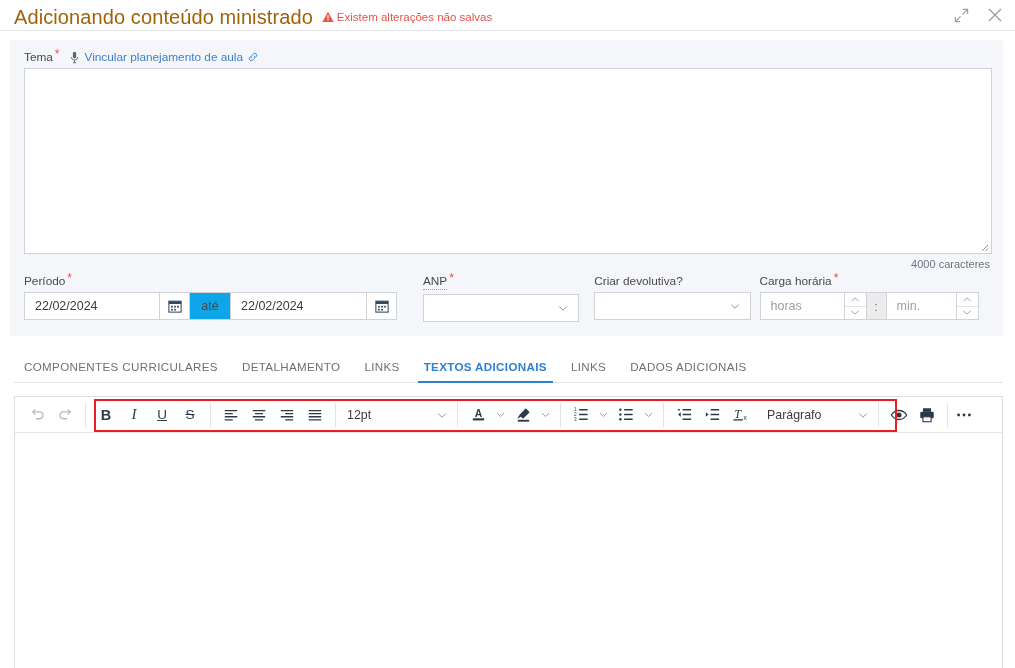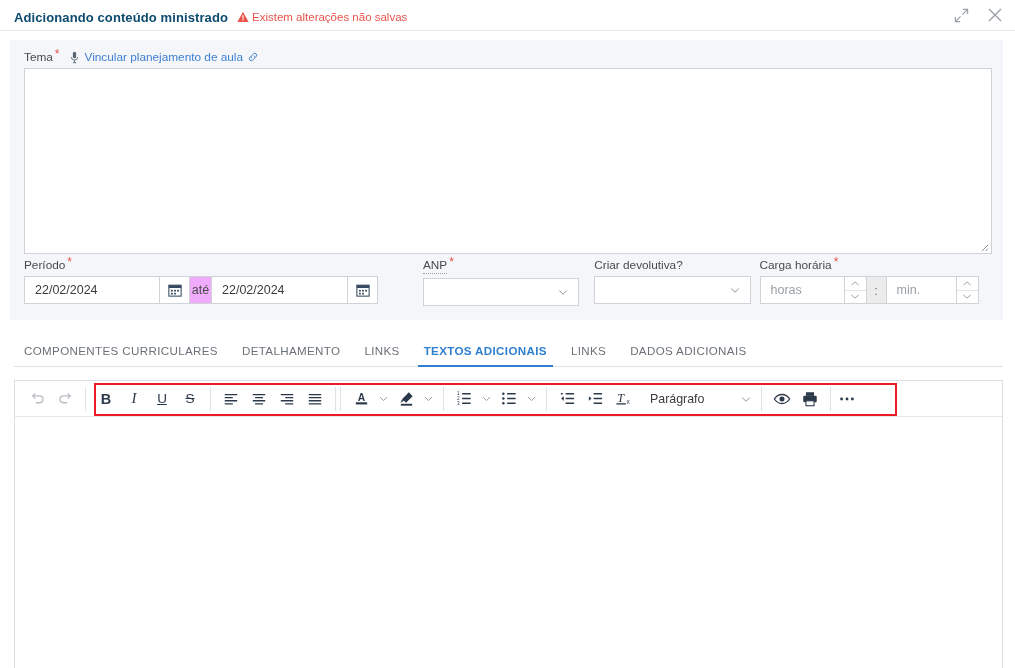--- a/index.html
+++ b/index.html
@@ -15,23 +15,23 @@
 
   
   .titlebar {
     position: relative;
     height: 30px;
     padding: 4px 0 0 14px;
     display: flex;
     align-items: center;
   }
   .title-text {
-    font-size: 13px;
-    color: #0c4a6e;
-    font-weight: 700;
+    font-size: 20px;
+    color: #a16207;
+    font-weight: 400;
     letter-spacing: .1px;
     white-space: nowrap;
   }
   .unsaved {
     display: inline-flex;
     align-items: center;
     margin-left: 9px;
     color: #e8534a;
     font-size: 11.5px;
     white-space: nowrap;
@@ -125,22 +125,22 @@
     width: 30px;
     background: #fff;
     border: 1px solid #cfd3d8;
     border-left: none;
     display: flex; align-items: center; justify-content: center;
     color: #35495e;
     height: 28px;
     cursor: pointer;
   }
   .ate {
-    width: 22px;
-    background: #f0abfc;
+    width: 41px;
+    background: #0ea5e9;
     border: 1px solid #cfd3d8;
     border-left: none;
     display: flex; align-items: center; justify-content: center;
     font-size: 12.5px; color: #4a4a4a;
     height: 28px;
   }
   .select {
     width: 100%;
     height: 28px;
     background: #fff;
@@ -305,20 +305,21 @@
   </div>
 
   <div class="tema-box">
     <span></span>
     <span class="resize-grip">
       <svg width="12" height="12" viewBox="0 0 12 12">
           <path d="M11 5L5 11M11 8.5L8.5 11" stroke="#8b9097" stroke-width="1"></path>
         </svg>
     </span>
   </div>
+  <div class="char-count">4000 caracteres</div>
 
   <div class="row">
 
     <div class="col-periodo">
       <div class="field-label">
         <span>Período</span>
         <span class="req">*</span>
       </div>
       <div class="inputgroup">
         <div class="txtinput" style="width:136px">22/02/2024</div>
@@ -481,20 +482,28 @@
         <svg width="16" height="16" viewBox="0 0 18 18">
             <g stroke="#2b3a4a" stroke-width="1.5">
               <path d="M2 4h14M2 7.5h14M2 11h14M2 14.5h14"></path>
             </g>
           </svg>
       </div>
     </div>
 
     <div class="tsep"></div>
 
+    <div class="tselect">
+      <span>12pt</span>
+      <span>
+        <svg width="12" height="12" viewBox="0 0 16 16">
+            <path d="M3 6l5 5 5-5" fill="none" stroke="#8a9096" stroke-width="1.3"></path>
+          </svg>
+      </span>
+    </div>
 
     <div class="tsep"></div>
 
     <div class="tgroup">
       <div class="tbtn">
         <svg width="17" height="17" viewBox="0 0 18 18">
             <text x="9" y="11.5" font-size="11" font-family="Liberation Sans, sans-serif" font-weight="bold" text-anchor="middle" fill="#2b3a4a">A</text>
             <rect x="3" y="13" width="12" height="2.3" fill="#2b3a4a"></rect>
           </svg>
       </div>

